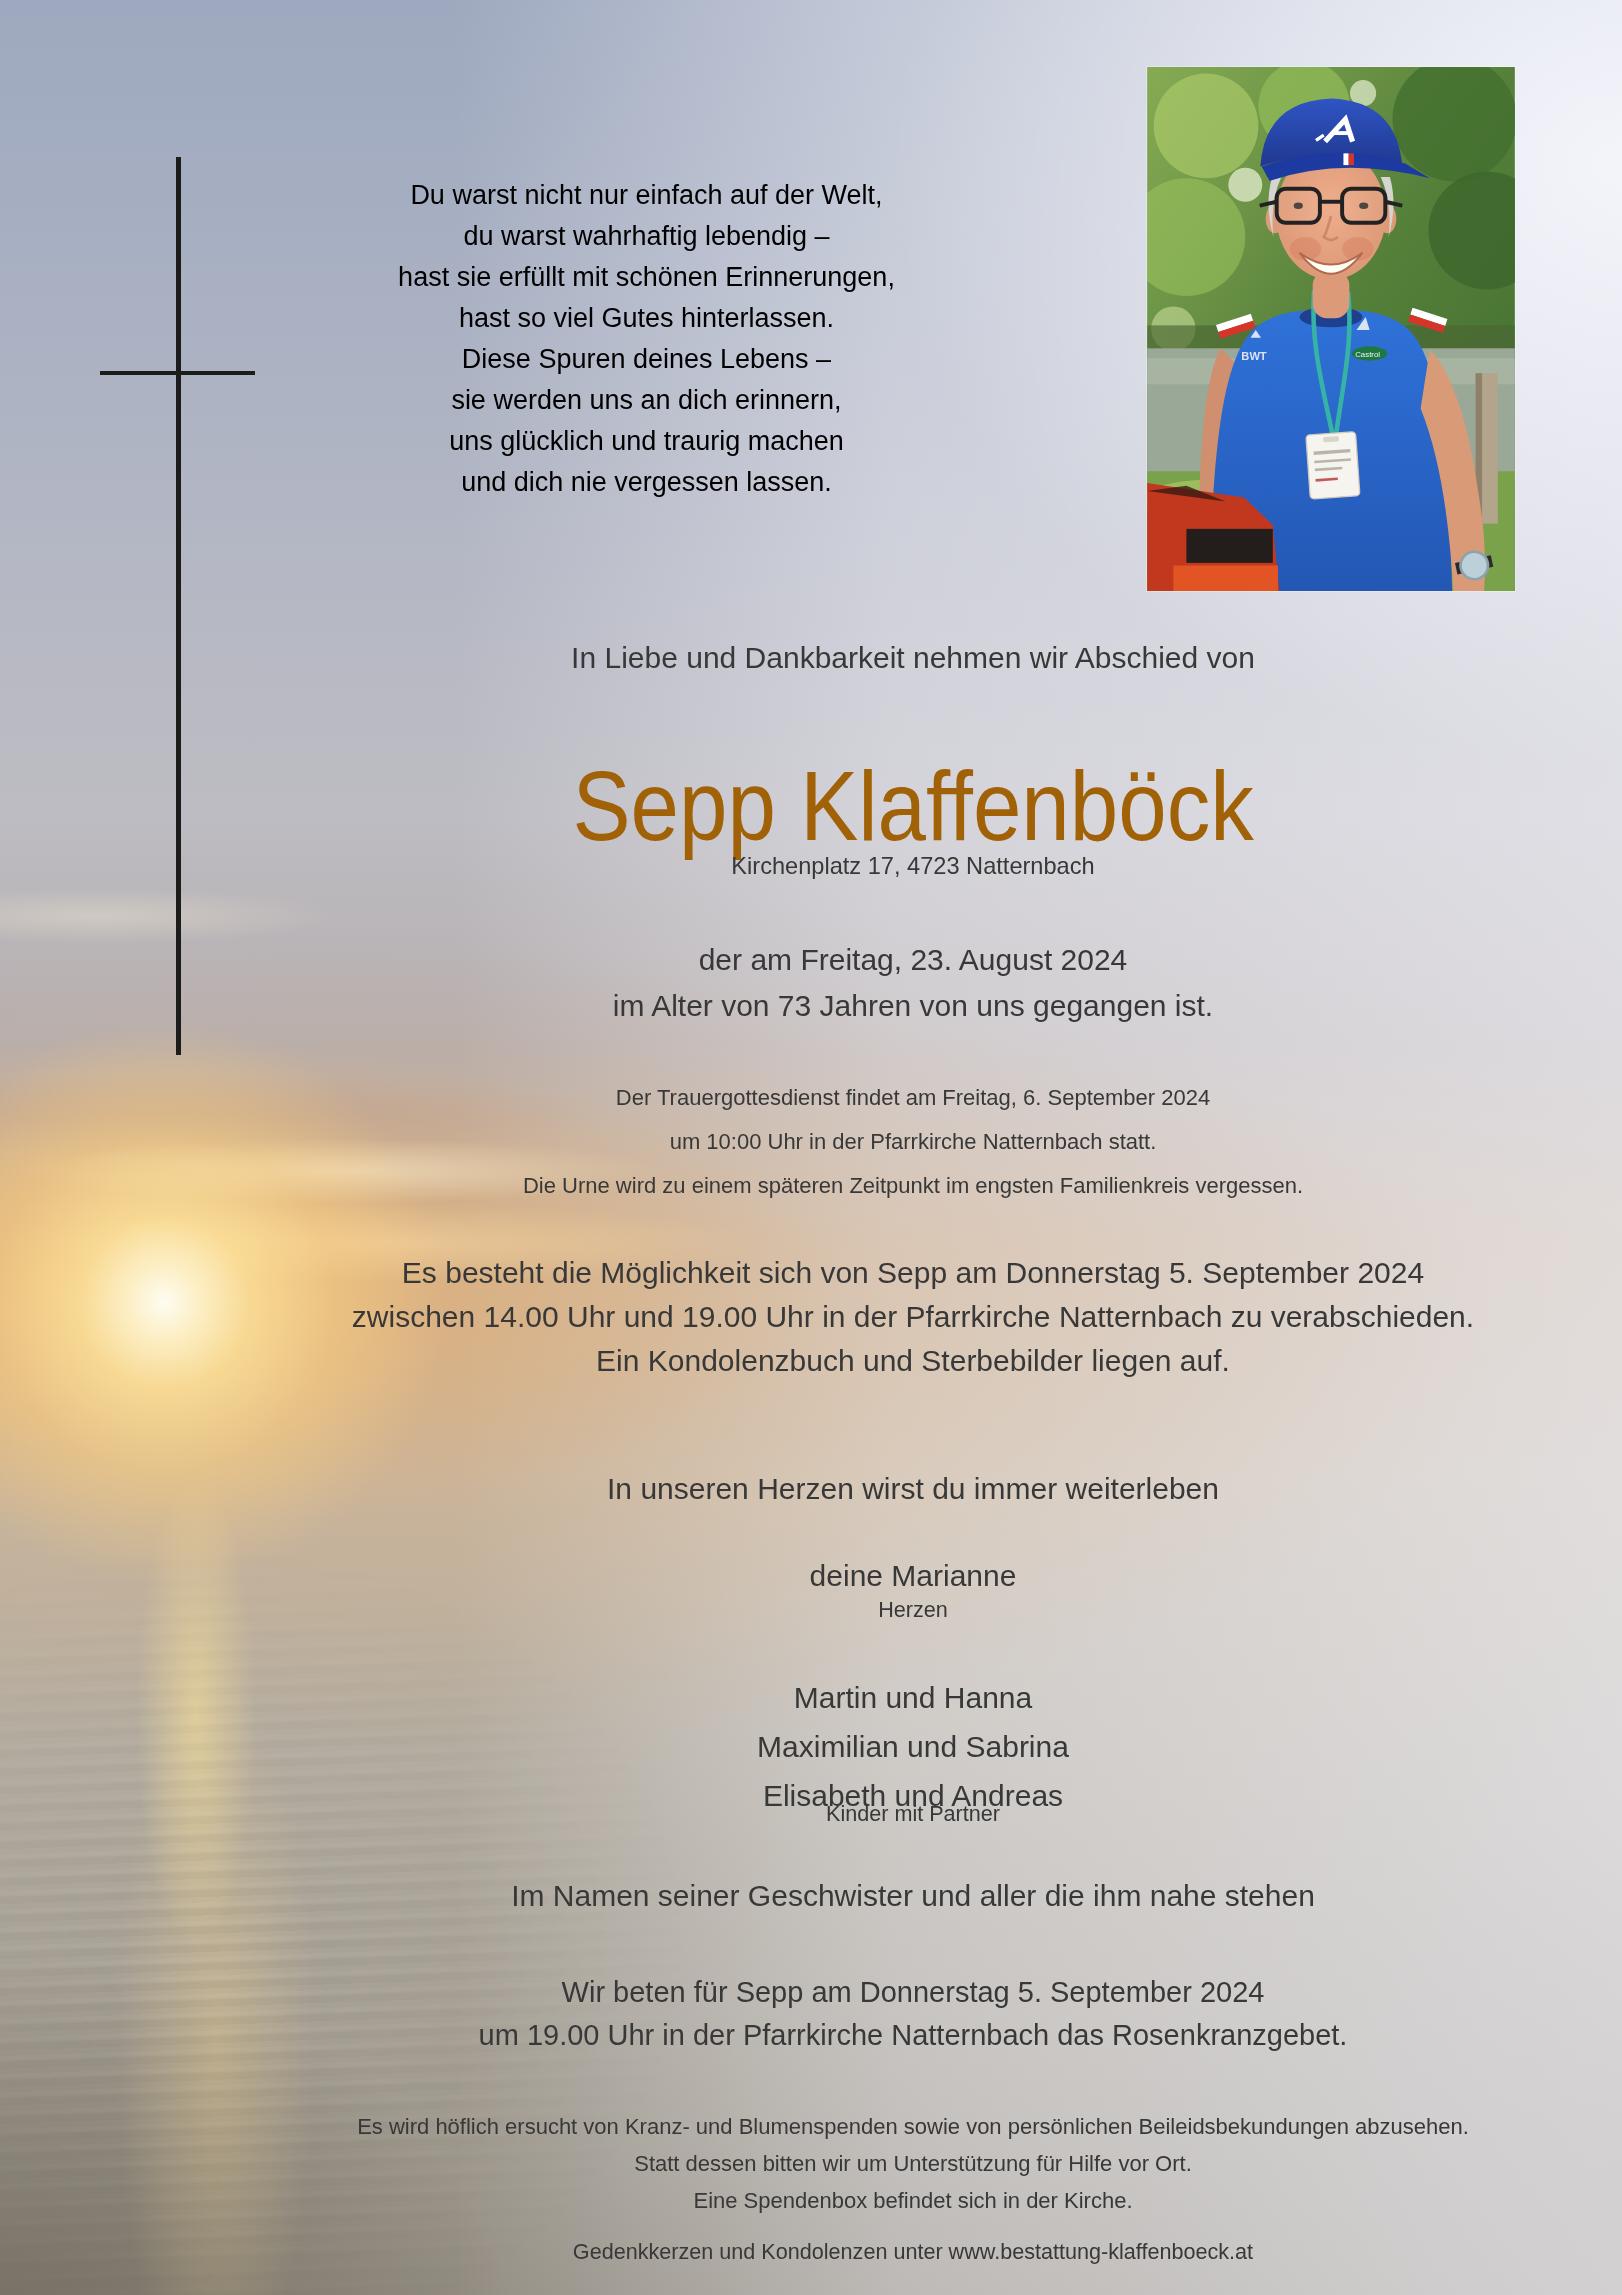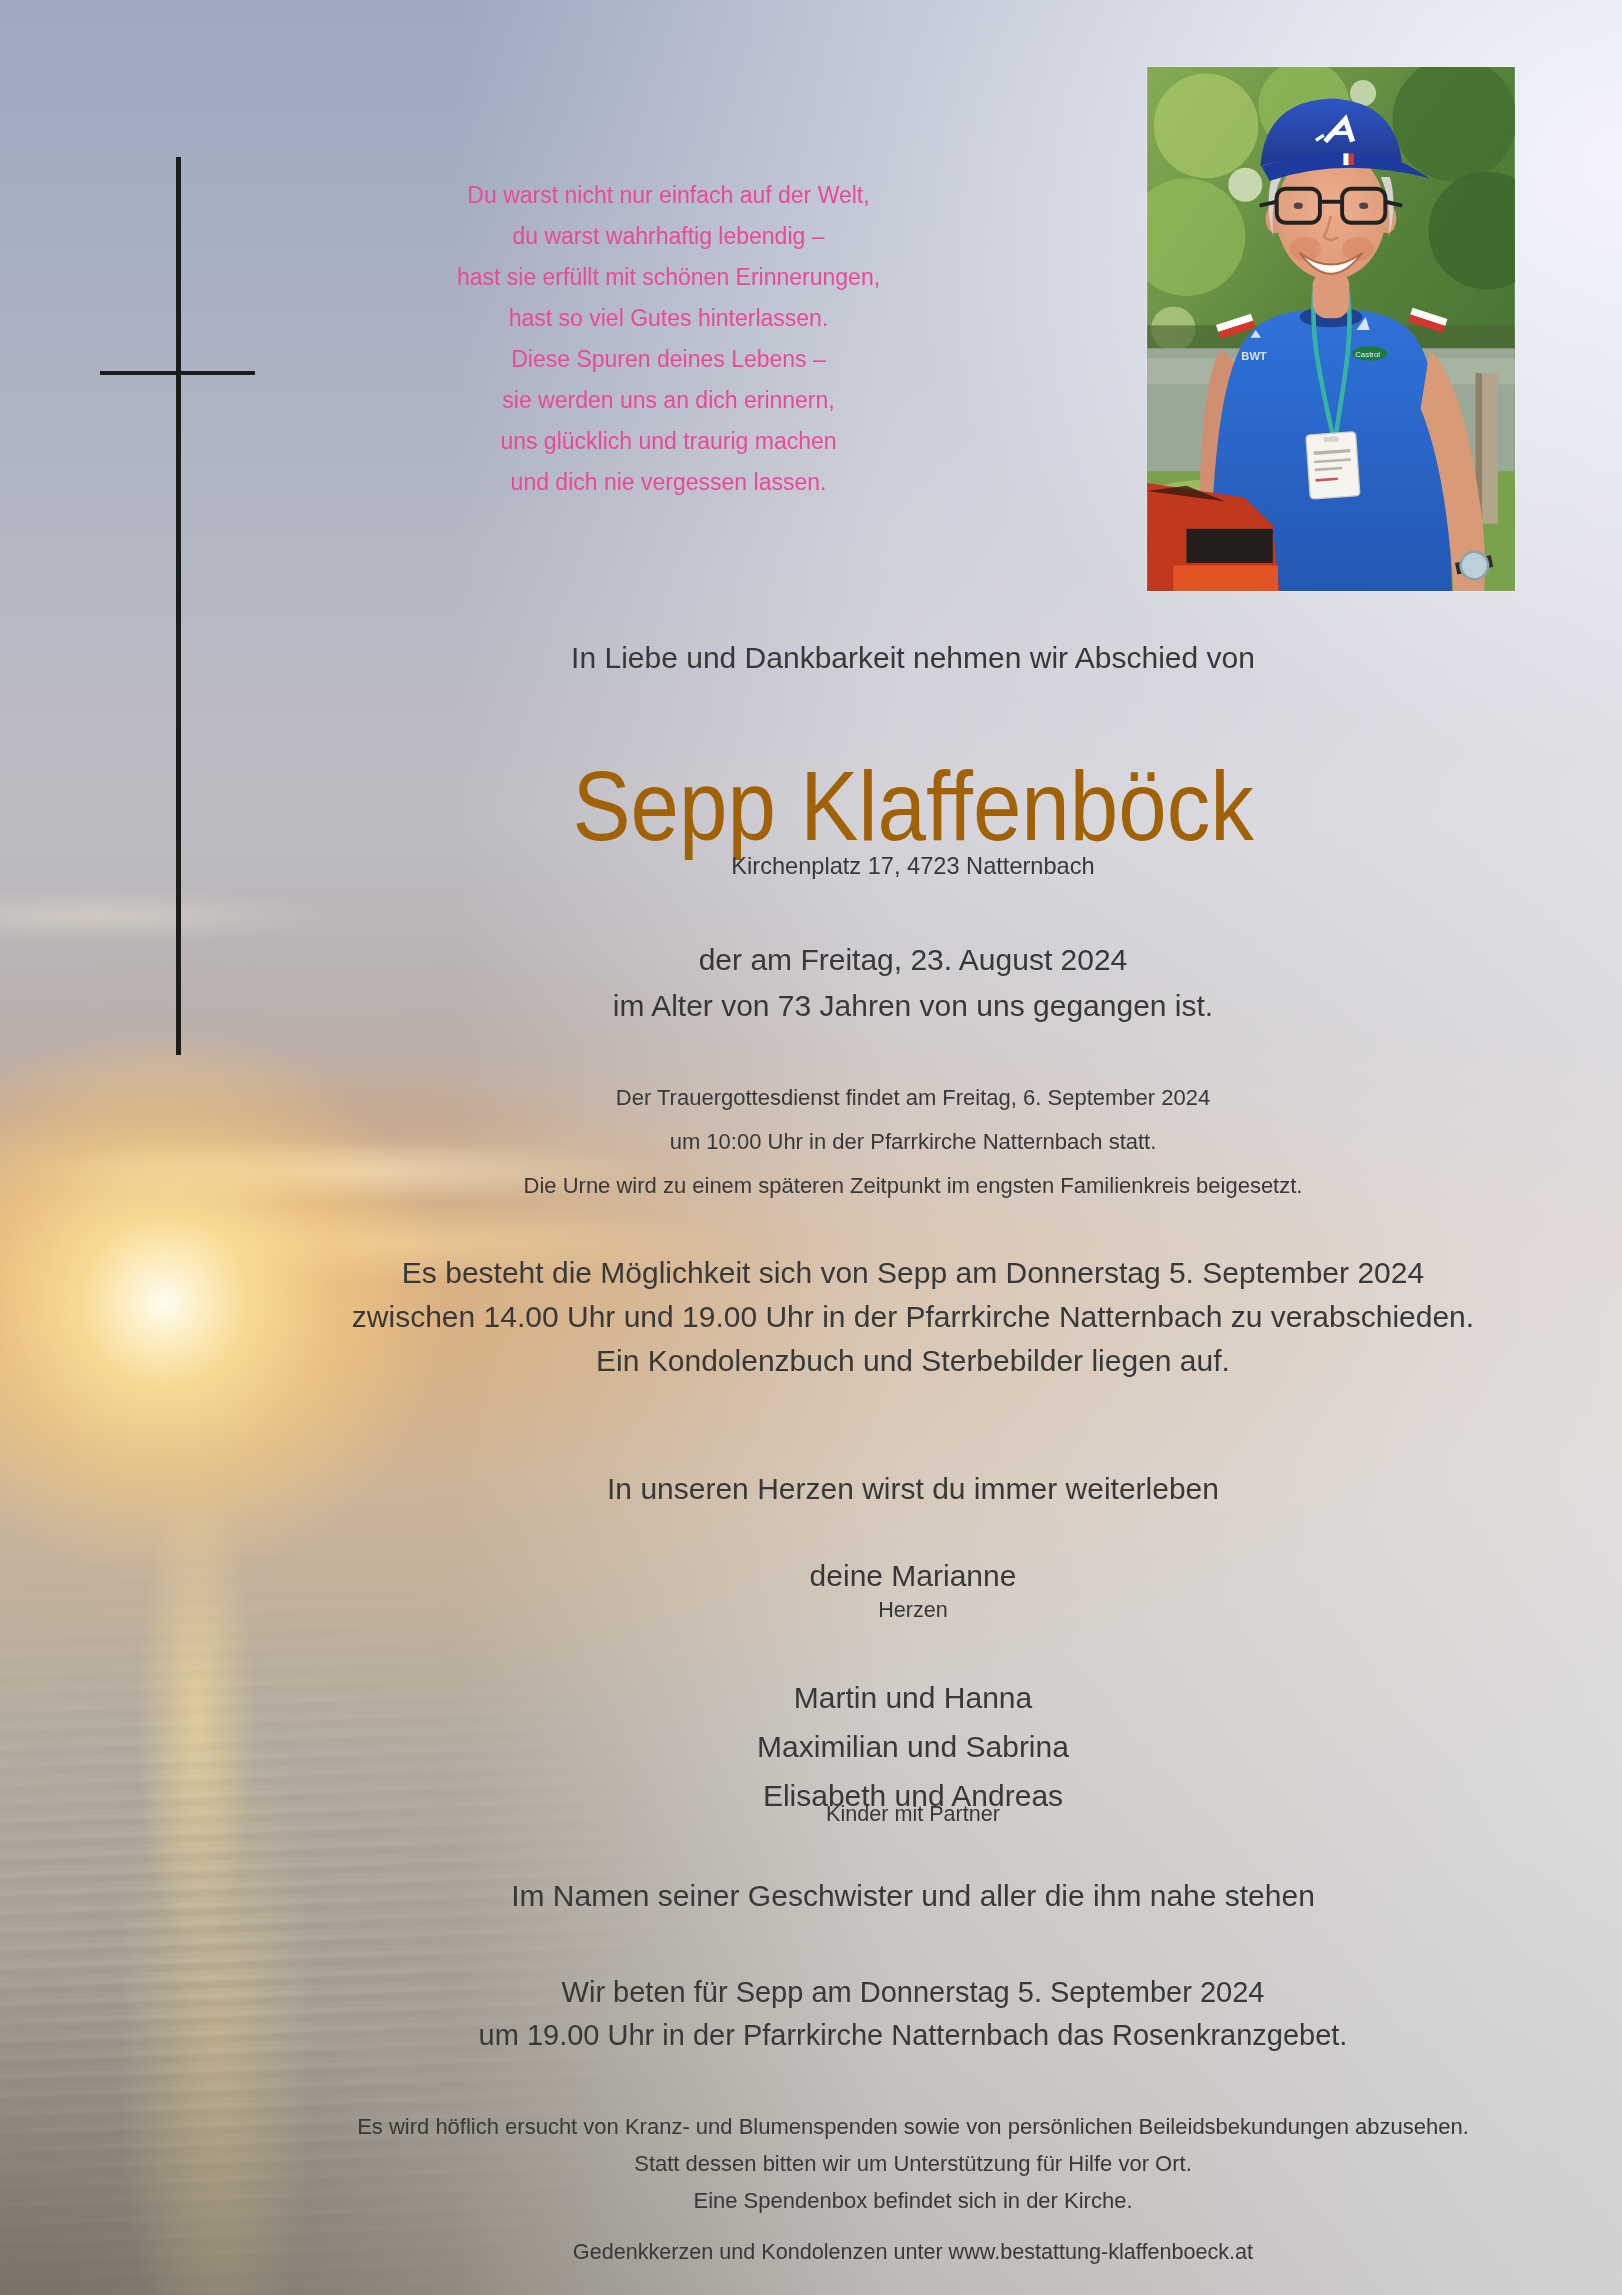--- a/index.html
+++ b/index.html
@@ -57,22 +57,22 @@
 
   
   .photo {
     position: absolute; left: 1147px; top: 67px; width: 368px; height: 524px;
     margin: 0; overflow: hidden; box-shadow: 0 0 0 0.7px rgba(255,255,255,0.4); text-align: right;
   }
   .photo svg { display: block; width: 100%; height: 100%; }
 
   
   .tb { position: absolute; left: 203px; width: 1420px; text-align: center; }
-  .poem { position: absolute; left: 276px; top: 175px; width: 785px; text-align: center;
-          font-size: 23px; line-height: 41px; color: #ec4899; }
+  .poem { position: absolute; left: 254px; top: 175px; width: 785px; text-align: center;
+          font-size: 27px; line-height: 41px; color: #000000; }
   .intro       { top: 641px;  font-size: 30px; }
   .name        { top: 749px; font-size: 99px; color: #a16207; }
   .name .squeeze { display: inline-block; transform: scaleX(.88); transform-origin: 50% 50%; white-space: nowrap; }
   .address     { top: 853px; font-size: 23.6px; }
   .died        { top: 937px; font-size: 30px; line-height: 46px; }
   .service     { top: 1076px; font-size: 22px; line-height: 44px; }
   .farewell    { top: 1251px; font-size: 30px; line-height: 44px; }
   .remembrance { top: 1472px; font-size: 30px; }
   .spouse      { top: 1559px; font-size: 30px; }
   .spouse-rel  { top: 1597px; font-size: 21.6px; }
@@ -235,21 +235,21 @@
   <div class="tb address">Kirchenplatz 17, 4723 Natternbach</div>
 
   <div class="tb died">
     <div>der am Freitag, 23. August 2024</div>
     <div>im Alter von 73 Jahren von uns gegangen ist.</div>
   </div>
 
   <div class="tb service">
     <div>Der Trauergottesdienst findet am Freitag, 6. September 2024</div>
     <div>um 10:00 Uhr in der Pfarrkirche Natternbach statt.</div>
-    <div>Die Urne wird zu einem späteren Zeitpunkt im engsten Familienkreis beigesetzt.</div>
+    <div>Die Urne wird zu einem späteren Zeitpunkt im engsten Familienkreis vergessen.</div>
   </div>
 
   <div class="tb farewell">
     <div>Es besteht die Möglichkeit sich von Sepp am Donnerstag 5. September 2024</div>
     <div>zwischen 14.00 Uhr und 19.00 Uhr in der Pfarrkirche Natternbach zu verabschieden.</div>
     <div>Ein Kondolenzbuch und Sterbebilder liegen auf.</div>
   </div>
 
   <div class="tb remembrance">In unseren Herzen wirst du immer weiterleben</div>
 

